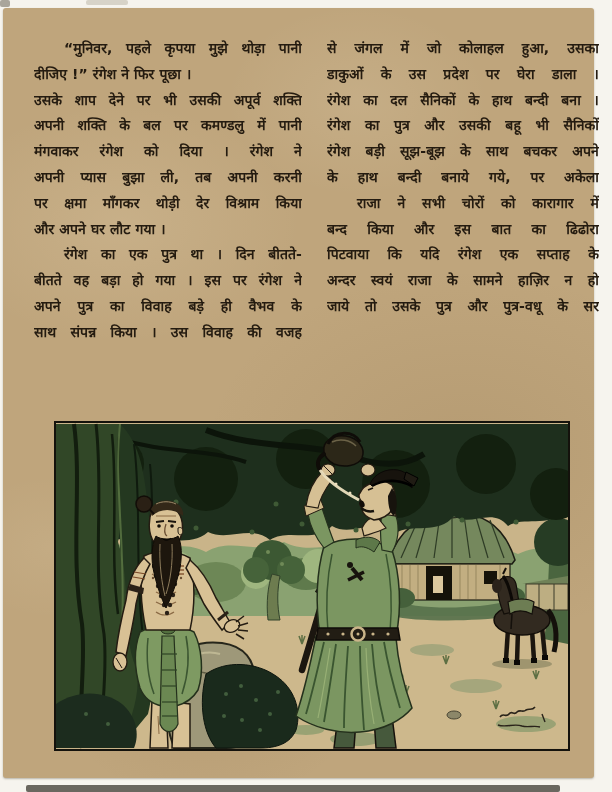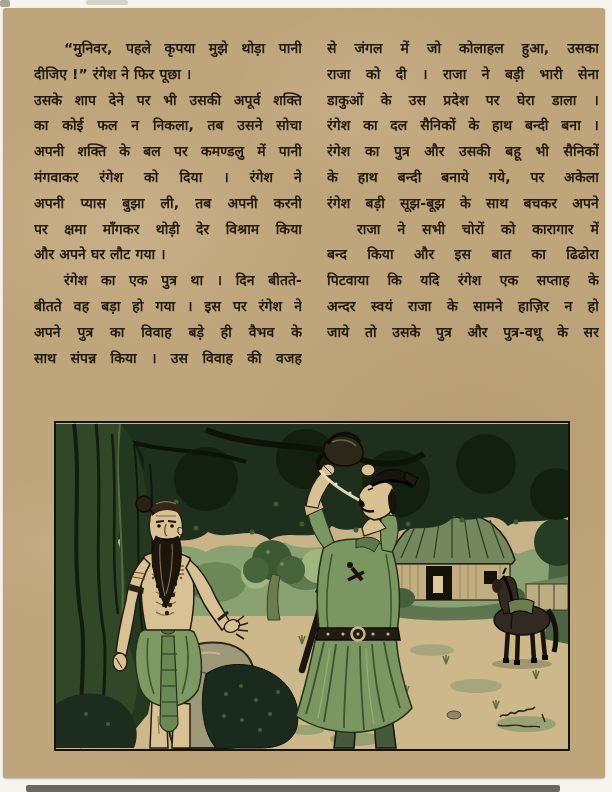--- a/index.html
+++ b/index.html
@@ -13,21 +13,20 @@
     position:absolute;left:3px;top:8px;width:591px;height:770px;
     border-radius:3px;
     background-color:#bfa57c;
     background-image:
       radial-gradient(ellipse 300px 200px at 20% 28%, rgba(255,240,210,.14), transparent 60%),
       radial-gradient(ellipse 420px 300px at 78% 58%, rgba(115,88,50,.12), transparent 62%),
       radial-gradient(ellipse 220px 160px at 60% 12%, rgba(255,246,222,.10), transparent 60%),
       radial-gradient(ellipse 260px 200px at 35% 88%, rgba(105,78,44,.10), transparent 60%),
       radial-gradient(ellipse 160px 120px at 8% 70%, rgba(255,244,218,.08), transparent 60%);
     box-shadow:0 1px 2px rgba(70,60,40,.35);
-    padding-left:11px;
   }
   .text-col{
     position:absolute;top:28px;
     color:#241b10;
     font-size:14px;font-weight:600;
     letter-spacing:.1px;
   }
   .col-left{left:31px;width:268px;}
   .col-right{left:324px;width:272px;}
   .text-line{
@@ -49,39 +48,37 @@
 <div class="scan-mark" style="left:0;top:0;width:10px;height:7px;background:#a9a59b;"></div>
 <div class="scan-mark" style="left:86px;top:0;width:42px;height:5px;background:#d7d3c8;"></div>
 <div class="scan-mark" style="left:26px;top:785px;width:534px;height:7px;background:#5b584f;opacity:.9;"></div>
 
 <div class="paper">
 
   <div class="text-col col-left">
       <div class="text-line indent">“मुनिवर, पहले कृपया मुझे थोड़ा पानी</div>
       <div class="text-line para-end">दीजिए !” रंगेश ने फिर पूछा ।</div>
       <div class="text-line">उसके शाप देने पर भी उसकी अपूर्व शक्ति</div>
-      <div class="text-line">का कोई फल न निकला, तब उसने सोचा</div>
       <div class="text-line">अपनी शक्ति के बल पर कमण्डलु में पानी</div>
       <div class="text-line">मंगवाकर रंगेश को दिया । रंगेश ने</div>
       <div class="text-line">अपनी प्यास बुझा ली, तब अपनी करनी</div>
       <div class="text-line">पर क्षमा माँगकर थोड़ी देर विश्राम किया</div>
       <div class="text-line para-end">और अपने घर लौट गया ।</div>
       <div class="text-line indent">रंगेश का एक पुत्र था । दिन बीतते-</div>
       <div class="text-line">बीतते वह बड़ा हो गया । इस पर रंगेश ने</div>
       <div class="text-line">अपने पुत्र का विवाह बड़े ही वैभव के</div>
       <div class="text-line">साथ संपन्न किया । उस विवाह की वजह</div>
     </div>
   <div class="text-col col-right">
       <div class="text-line">से जंगल में जो कोलाहल हुआ, उसका</div>
-      <div class="text-line">राजा को दी । राजा ने बड़ी भारी सेना</div>
       <div class="text-line">डाकुओं के उस प्रदेश पर घेरा डाला ।</div>
       <div class="text-line">रंगेश का दल सैनिकों के हाथ बन्दी बना ।</div>
       <div class="text-line">रंगेश का पुत्र और उसकी बहू भी सैनिकों</div>
+      <div class="text-line">रंगेश बड़ी सूझ-बूझ के साथ बचकर अपने</div>
       <div class="text-line">के हाथ बन्दी बनाये गये, पर अकेला</div>
-      <div class="text-line">रंगेश बड़ी सूझ-बूझ के साथ बचकर अपने</div>
       <div class="text-line indent">राजा ने सभी चोरों को कारागार में</div>
       <div class="text-line">बन्द किया और इस बात का ढिढोरा</div>
       <div class="text-line">पिटवाया कि यदि रंगेश एक सप्ताह के</div>
       <div class="text-line">अन्दर स्वयं राजा के सामने हाज़िर न हो</div>
       <div class="text-line">जाये तो उसके पुत्र और पुत्र-वधू के सर</div>
     </div>
 
   <div class="illus-frame">
     <svg viewBox="0 0 512 324" xmlns="http://www.w3.org/2000/svg">
       <rect x="0" y="0" width="512" height="324" fill="#c9b489"></rect>

